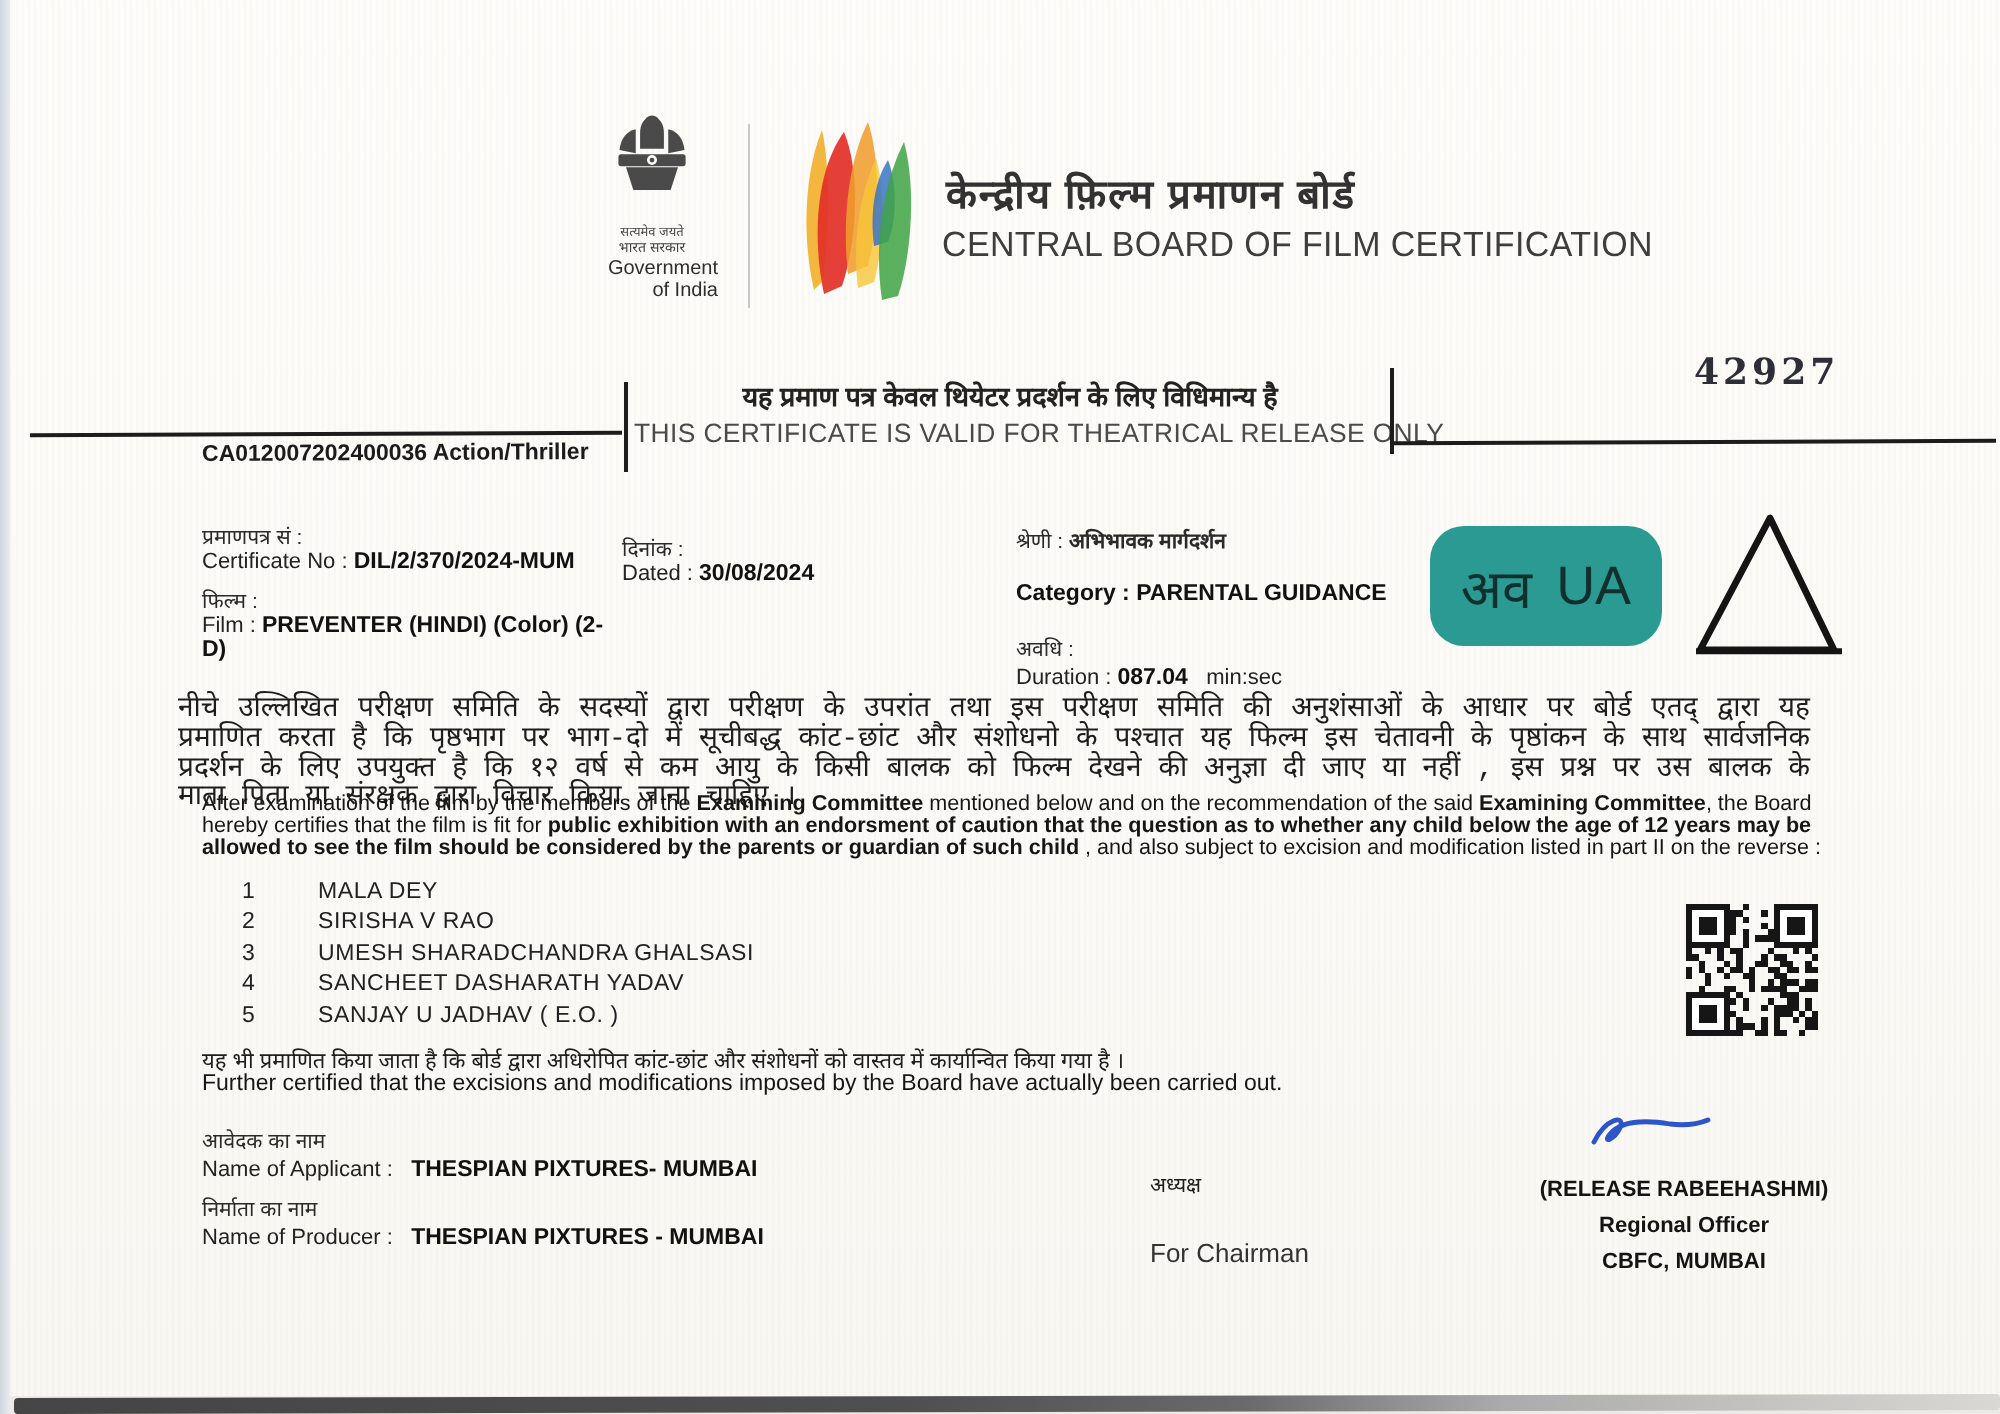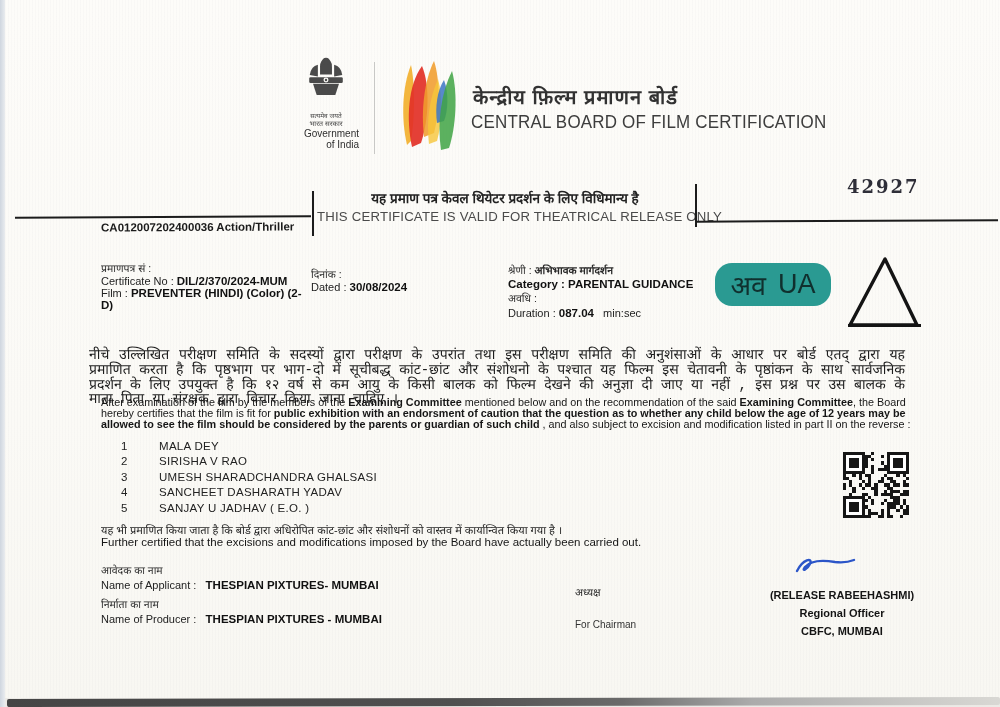--- a/index.html
+++ b/index.html
@@ -49,22 +49,22 @@
 
   .id-line{left:96px;top:221px;font-size:11.5px;font-weight:700;color:#1b1b1b;transform:rotate(-.3deg);}
 
   
   .lbl-hi{font-size:10.5px;color:#2a2a2a;}
   .dl{font-size:11px;color:#222;}
   .dl b{font-size:11.5px;color:#111;}
   .col1{left:96px;top:261px;width:210px;}
   .col2{left:306px;top:267px;width:160px;}
   .col3{left:503px;top:263px;width:200px;}
-  .mt6{margin-top:6px;} .mt3{margin-top:1px;} .mt2{margin-top:2px;}
-  .badge{left:710px;top:263px;width:116px;height:43px;border-radius:17px;
+  .mt6{margin-top:6px;} .mt3{margin-top:14px;} .mt2{margin-top:2px;}
+  .badge{left:710px;top:263px;width:116px;height:60px;border-radius:17px;
     background:#2a9a92;display:flex;align-items:center;justify-content:center;gap:12px;
     font-size:27px;color:#10302e;}
   .tri{left:840px;top:255px;}
   .qr{left:838px;top:452px;width:66px;height:66px;}
 
   
   .para-hi{left:84px;top:348px;width:816px;font-size:14px;line-height:14.8px;
     color:#1d1d1d;text-align:justify;font-family:Liberation Mono, monospace;}
   .para-en{left:96px;top:397px;width:812px;font-size:10.8px;line-height:11px;color:#161616;}
   .para-en b{font-weight:700;}
@@ -72,21 +72,21 @@
   
   .committee{left:116px;top:440px;font-size:11.5px;color:#222;letter-spacing:.3px;}
   .member-row{display:flex;margin-bottom:3.4px;}
   .member-no{width:38px;}
   .further-hi{left:96px;top:522px;font-size:11px;color:#1d1d1d;}
   .further-en{left:96px;top:536px;font-size:11.5px;color:#161616;}
 
   
   .applicant{left:96px;top:563px;}
   .sig-label-hi{left:570px;top:585px;font-size:10.5px;}
-  .sig-label-en{left:570px;top:619px;font-size:10px;color:#333;}
+  .sig-label-en{left:570px;top:619px;font-size:13px;color:#333;}
   .signature{left:788px;top:555px;}
   .signatory{left:752px;top:589px;width:170px;text-align:center;font-size:11px;font-weight:700;color:#141414;}
   .signatory div{margin-top:6px;}
   .signatory div:first-child{margin-top:0;}
 </style>
 </head>
 <body>
 
 <div class="paper">
 
@@ -137,20 +137,21 @@
   <div class="abs serial">42927</div>
 
   <div class="abs id-line">
     <span>CA012007202400036</span>
     <span>Action/Thriller</span>
   </div>
 
   <div class="abs col1">
     <div class="lbl-hi">प्रमाणपत्र सं  :</div>
     <div class="dl"><span>Certificate No : </span><b>DIL/2/370/2024-MUM</b></div>
+    <div class="lbl-hi mt6">फिल्म :</div>
     <div class="dl"><span>Film : </span><b>PREVENTER  (HINDI) (Color) (2-D)</b></div>
   </div>
 
   <div class="abs col2">
     <div class="lbl-hi">दिनांक :</div>
     <div class="dl"><span>Dated  : </span><b>30/08/2024</b></div>
   </div>
 
   <div class="abs col3">
     <div class="lbl-hi"><span>श्रेणी : </span><b>अभिभावक मार्गदर्शन</b></div>

